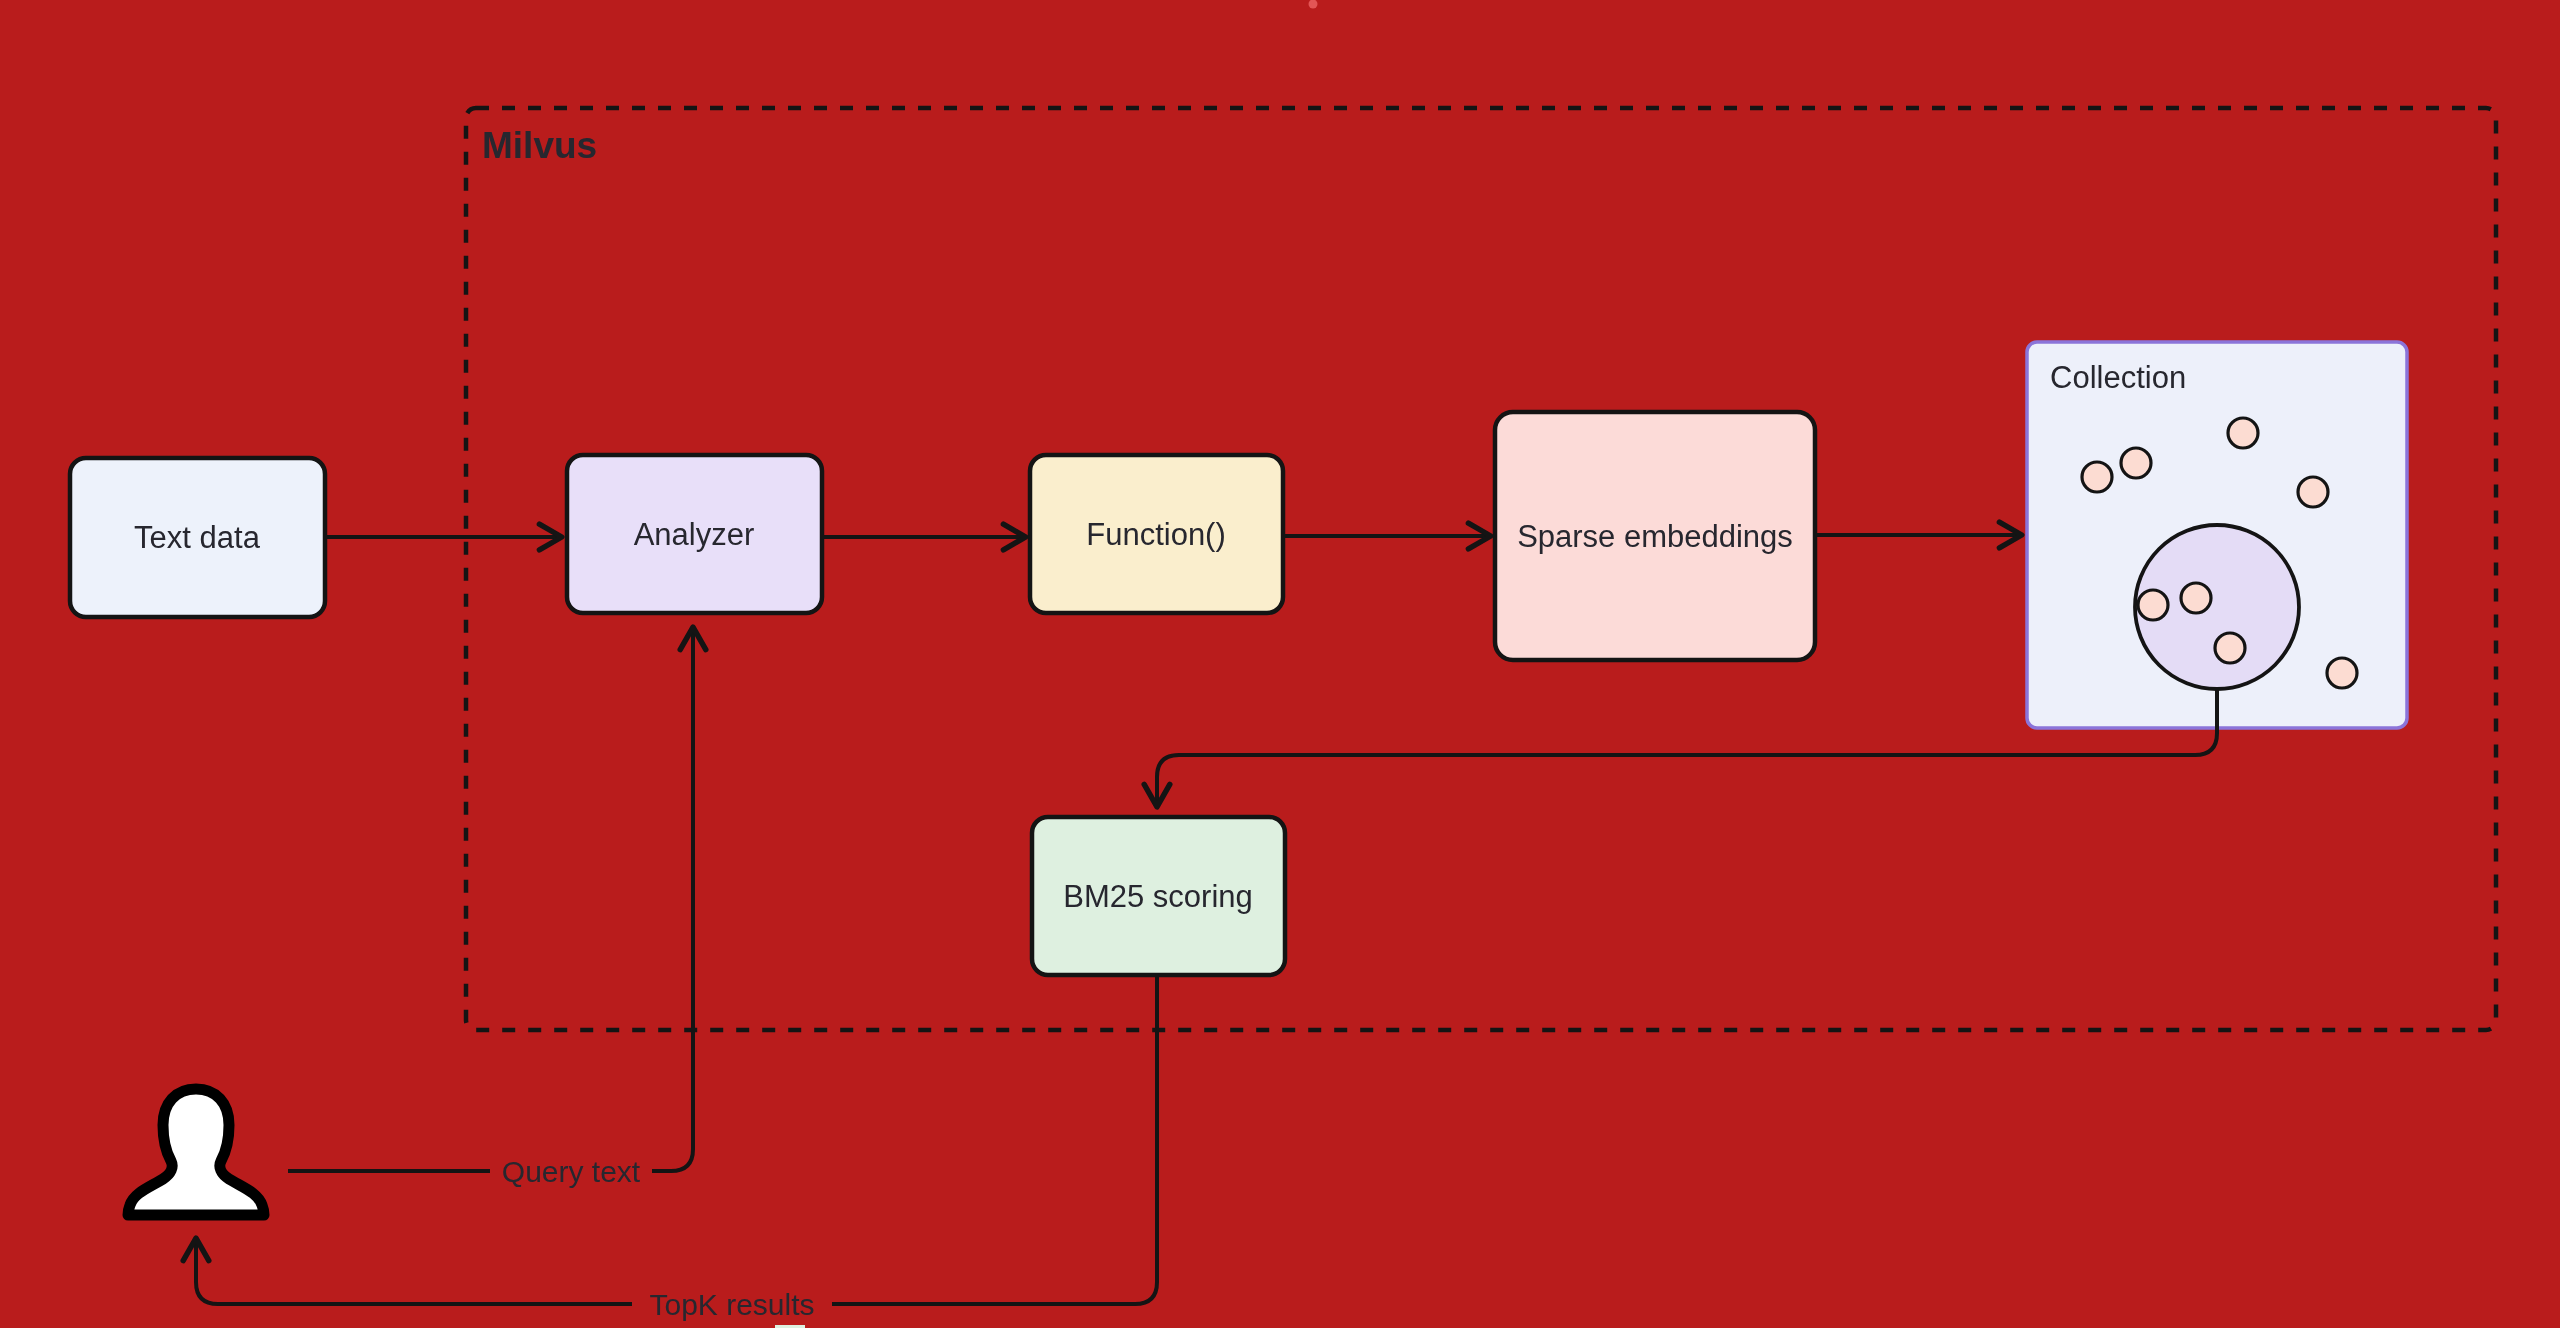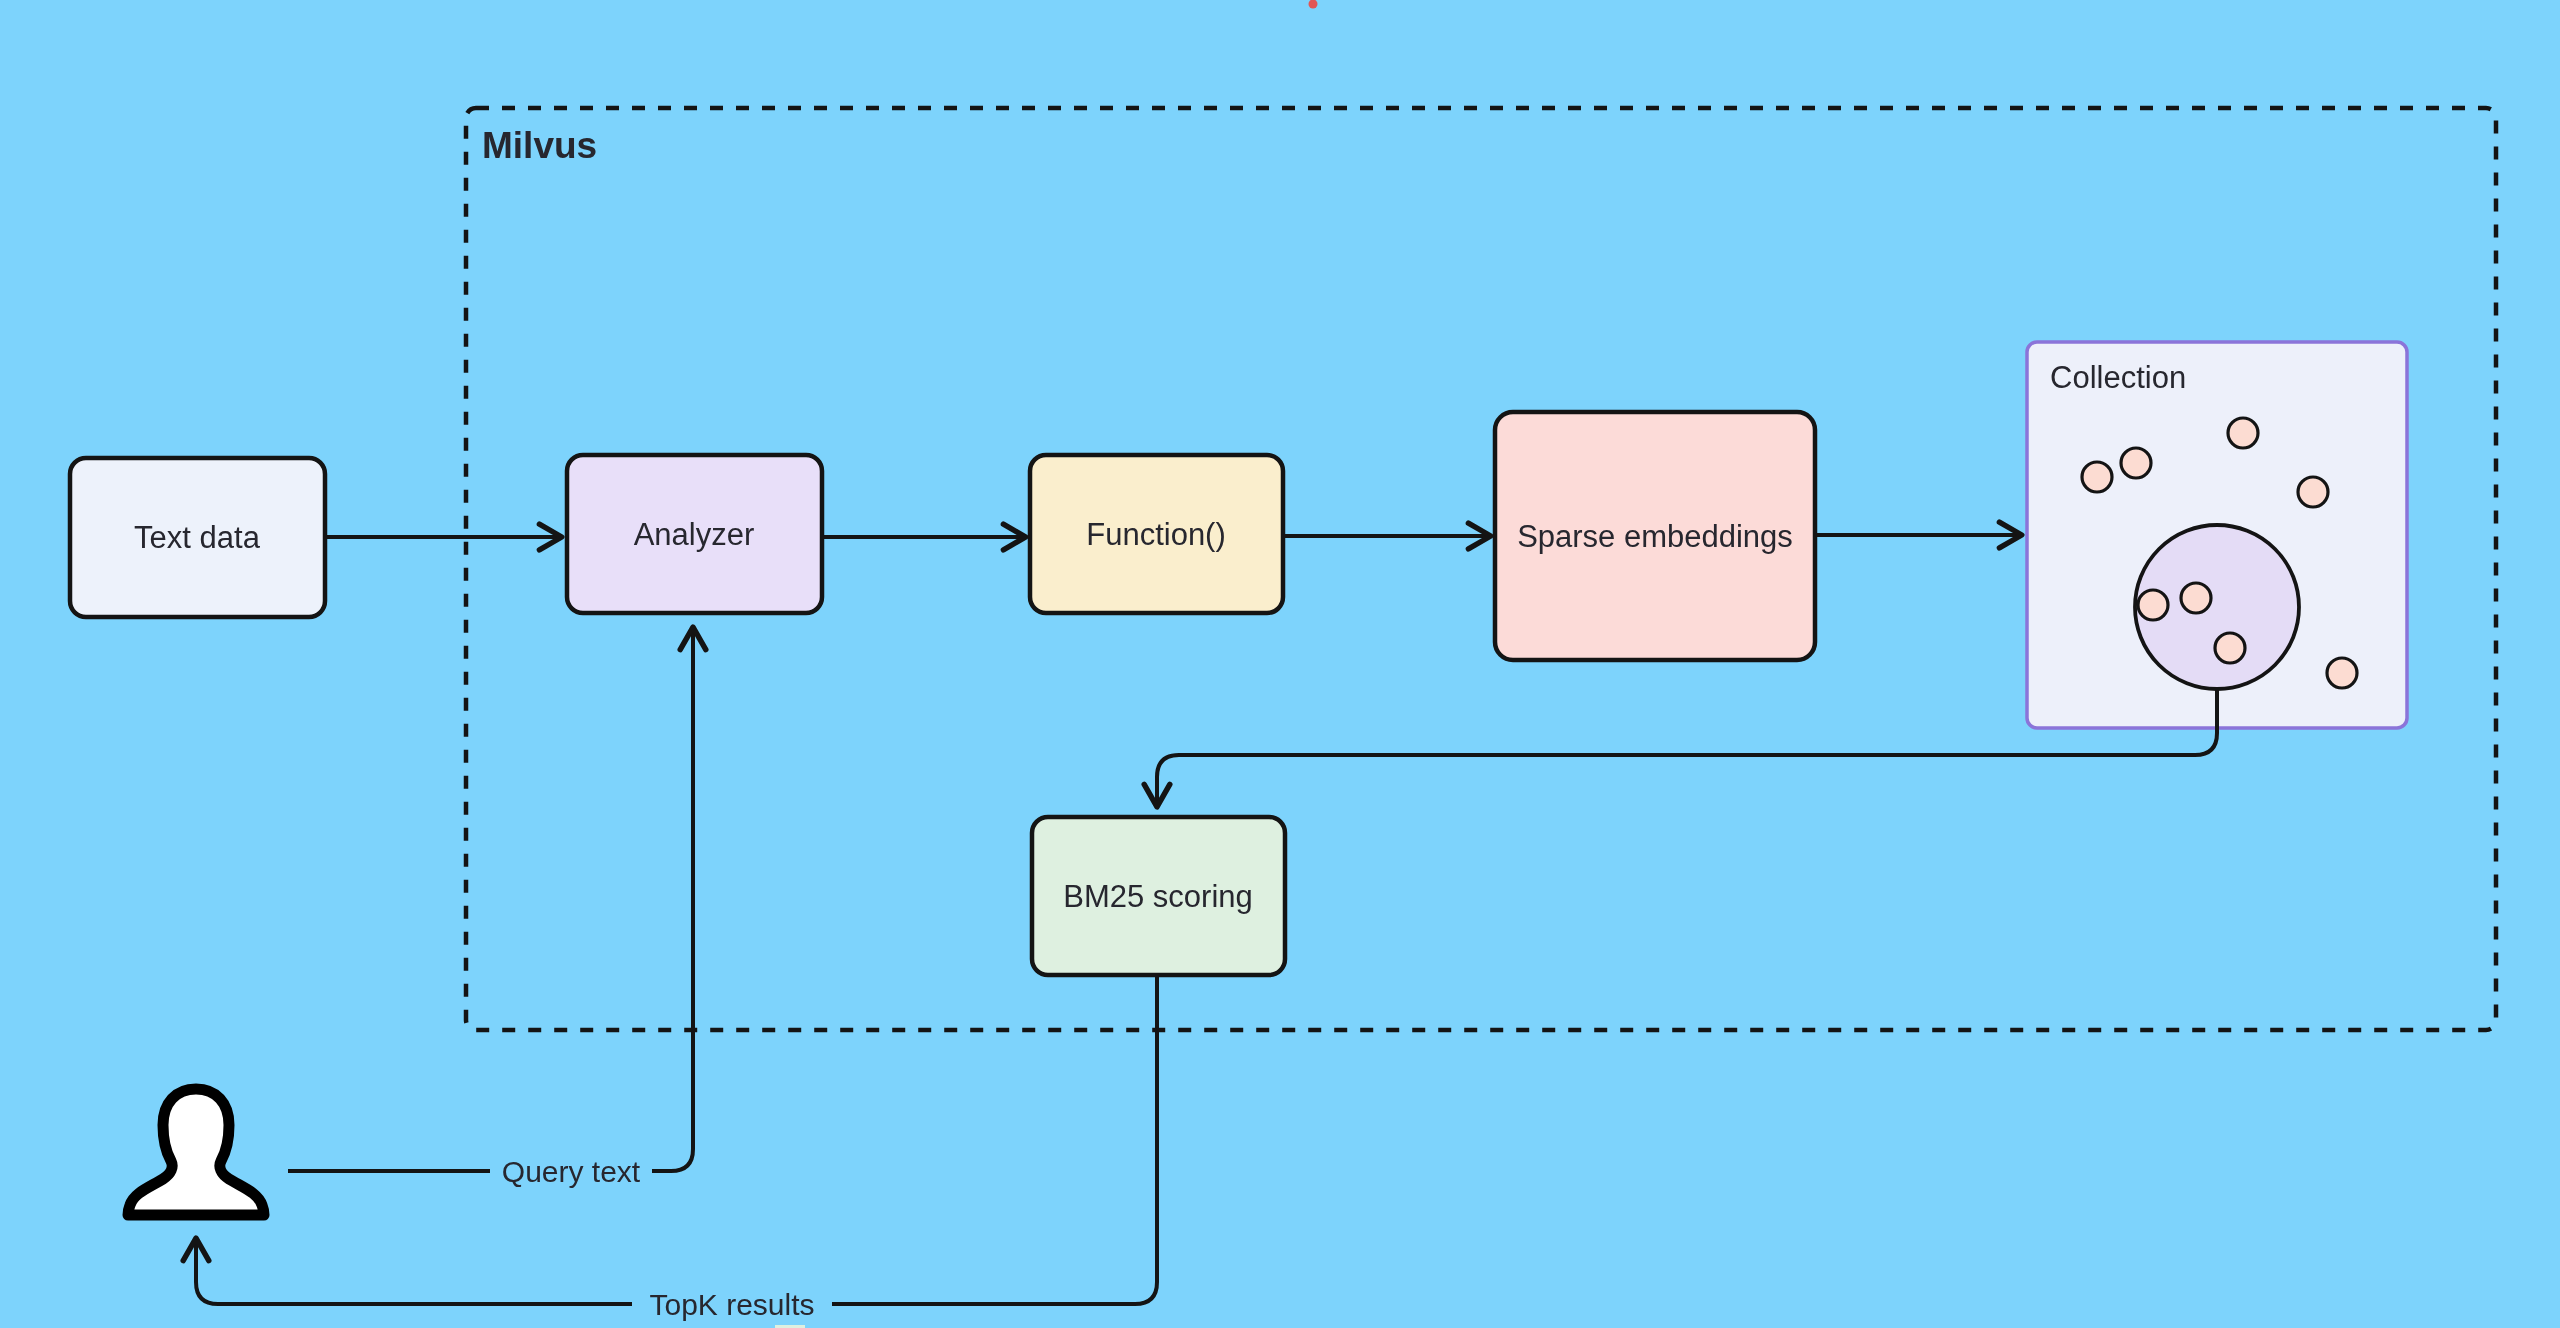--- a/index.html
+++ b/index.html
@@ -1,16 +1,16 @@
 <!DOCTYPE html>
 <html><head>
 <meta charset="utf-8">
 <style>
   html, body { margin: 0; padding: 0; background: #ffffff; }
-  .stage { width: 2560px; height: 1328px; position: relative; background: #7dd3fc; overflow: hidden; }
+  .stage { width: 2560px; height: 1328px; position: relative; background: #b91c1c; overflow: hidden; }
   svg { display: block; }
   text {
     font-family: "Liberation Sans", "DejaVu Sans", sans-serif;
     fill: #27272f;
   }
   .node-label { font-size: 31px; }
   .edge-label { font-size: 30px; }
   .container-label { font-size: 37px; font-weight: bold; }
   .collection-label { font-size: 31px; }
   .edge { stroke: #141414; stroke-width: 4; fill: none; }

